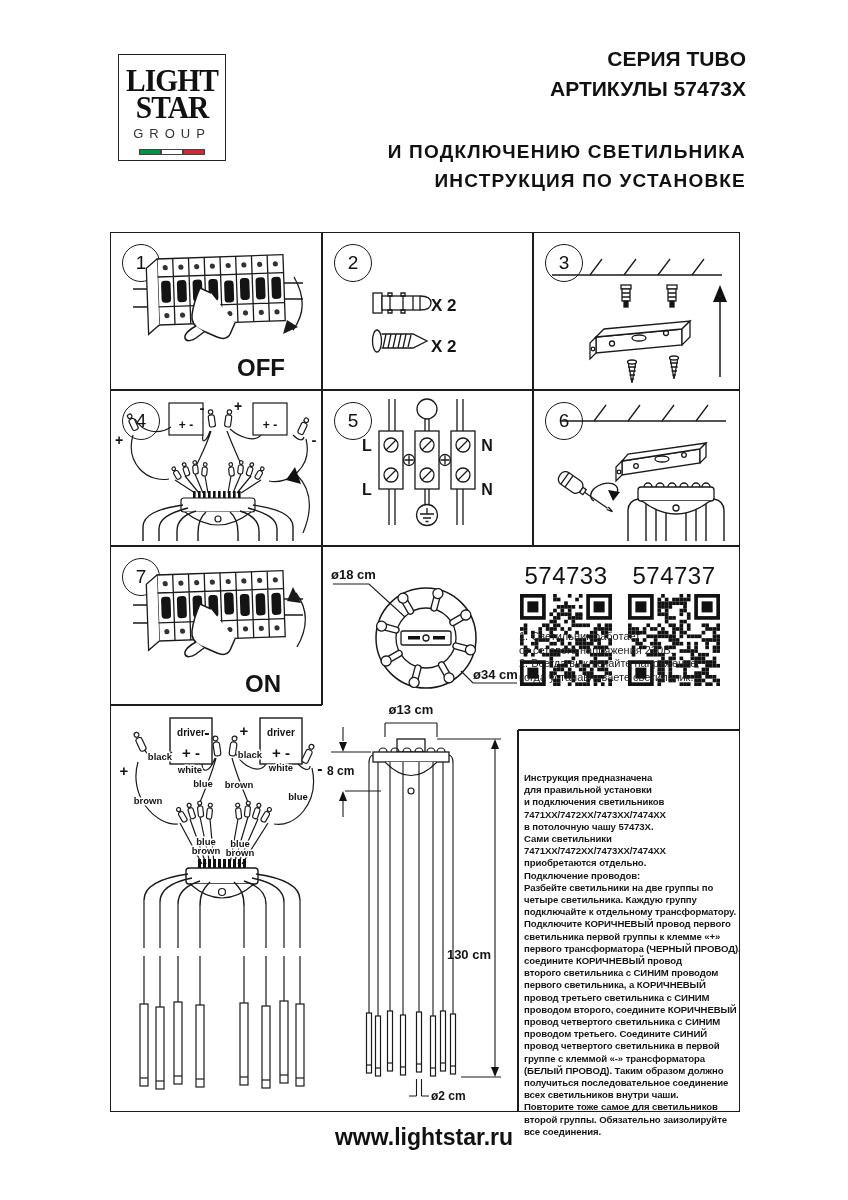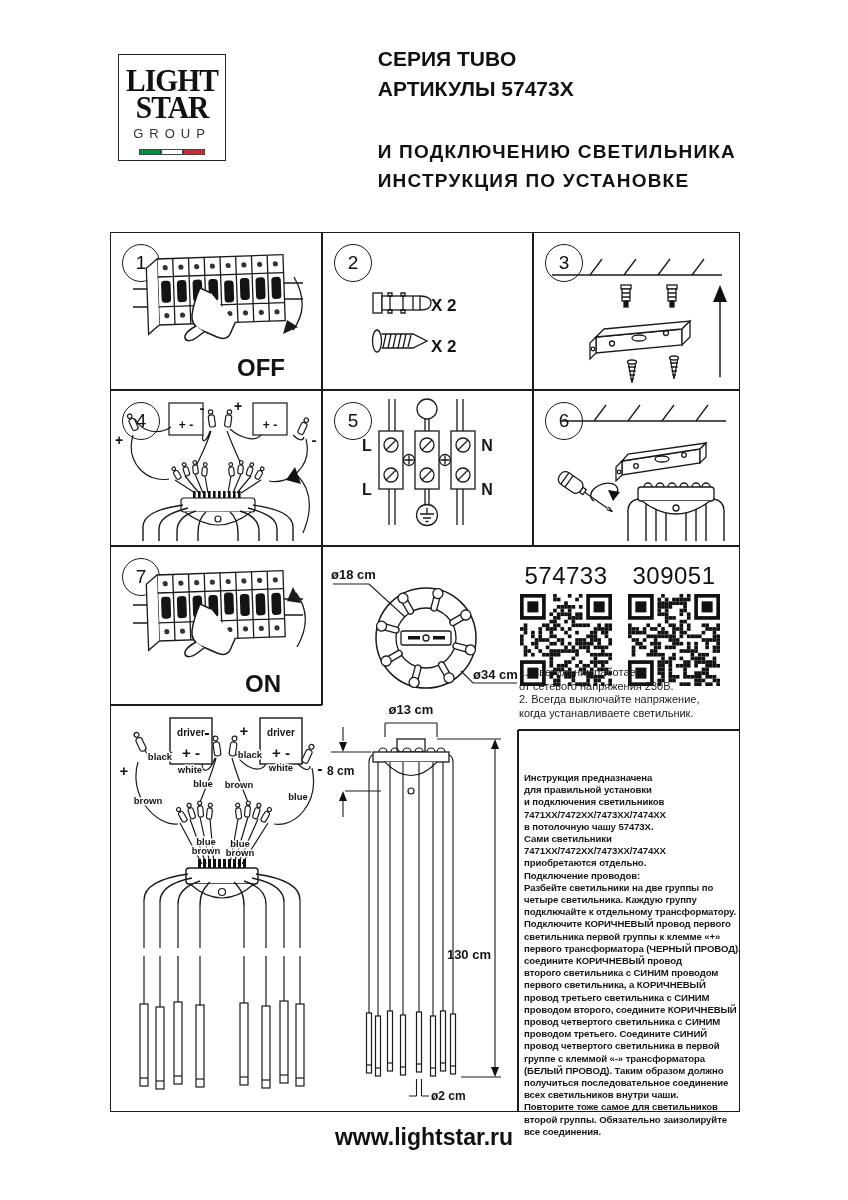--- a/index.html
+++ b/index.html
@@ -7,21 +7,21 @@
         font-family:"Liberation Sans",sans-serif;overflow:hidden;}
   .abs{position:absolute;}
   svg{display:block;}
   svg text{font-family:"Liberation Sans",sans-serif;font-weight:bold;fill:#141414;}
   .logo-box{left:118px;top:54px;width:108px;height:107px;border:1.6px solid #222;text-align:center;box-sizing:border-box;}
   .logo-word{font-family:"Liberation Serif",serif;font-weight:bold;font-size:31px;line-height:.88;letter-spacing:-1px;transform:scaleX(.95);}
   .logo-top{margin-top:12px;}
   .logo-group{font-size:13px;letter-spacing:6px;margin-top:4px;color:#333;}
   .flag{display:flex;width:66px;margin:8px auto 0;}
   .flag span{width:22px;height:6px;border:1px solid #444;box-sizing:border-box;}
-  .titles{right:112px;top:44px;}
+  .titles{right:102px;top:44px;text-align:right;}
   .t-series{font-size:21px;font-weight:bold;line-height:1.45;}
   .t-instr{margin-top:32px;font-size:19px;font-weight:bold;letter-spacing:1.2px;line-height:1.55;}
   .stepnum{width:36px;height:36px;border:1.4px solid #1a1a1a;border-radius:50%;
            text-align:center;line-height:36px;font-size:19px;background:#fff;}
   .qr-label{width:92px;text-align:center;font-size:24px;font-weight:normal;letter-spacing:.5px;}
   .notes{font-size:11px;line-height:13.5px;white-space:pre;color:#1c1c1c;}
   .instr-text{font-size:9.6px;font-weight:bold;line-height:12.2px;white-space:pre;letter-spacing:-.1px;color:#161616;margin-top:35px;}
   .footer{left:0;top:1124px;width:848px;text-align:center;font-size:23px;font-weight:bold;}
 </style>
 </head>
@@ -402,21 +402,21 @@
       <rect x="108" y="83" width="12" height="3.5" fill="#111" stroke="none"></rect>
       <circle cx="101" cy="85" r="3"></circle>
       <path d="M8,31 H44 L80,64" stroke-width="1.1"></path>
       <path d="M136,118 L148,130 H192" stroke-width="1.1"></path>
     </g>
     <text x="6" y="26" font-size="13">ø18 cm</text>
     <text x="148" y="126" font-size="13">ø34 cm</text>
   </svg>
 
   <div class="abs qr-label" style="left:520px;top:562px">574733</div>
-  <div class="abs qr-label" style="left:628px;top:562px">309051</div>
+  <div class="abs qr-label" style="left:628px;top:562px">574737</div>
   <div class="abs" style="left:520px;top:594px" id="qr1">
       <svg width="92" height="92" viewBox="0 0 92.5 92.5">
         <rect x="33.300000000000004" y="0" width="3.7" height="3.7" fill="#111"></rect>
         <rect x="48.1" y="0" width="3.7" height="3.7" fill="#111"></rect>
         <rect x="59.2" y="0" width="3.7" height="3.7" fill="#111"></rect>
         <rect x="33.300000000000004" y="3.7" width="3.7" height="3.7" fill="#111"></rect>
         <rect x="37" y="3.7" width="3.7" height="3.7" fill="#111"></rect>
         <rect x="55.5" y="3.7" width="3.7" height="3.7" fill="#111"></rect>
         <rect x="44.400000000000006" y="7.4" width="3.7" height="3.7" fill="#111"></rect>
         <rect x="37" y="11.100000000000001" width="3.7" height="3.7" fill="#111"></rect>
@@ -872,21 +872,21 @@
         <rect x="3.7" y="3.7" width="18.5" height="18.5" fill="#fff"></rect>
         <rect x="7.4" y="7.4" width="11.100000000000001" height="11.100000000000001" fill="#111"></rect>
         <rect x="66.60000000000001" y="0" width="25.900000000000002" height="25.900000000000002" fill="#111"></rect>
         <rect x="70.3" y="3.7" width="18.5" height="18.5" fill="#fff"></rect>
         <rect x="74" y="7.4" width="11.100000000000001" height="11.100000000000001" fill="#111"></rect>
         <rect x="0" y="66.60000000000001" width="25.900000000000002" height="25.900000000000002" fill="#111"></rect>
         <rect x="3.7" y="70.3" width="18.5" height="18.5" fill="#fff"></rect>
         <rect x="7.4" y="74" width="11.100000000000001" height="11.100000000000001" fill="#111"></rect>
       </svg>
     </div>
-  <div class="abs notes" style="left:519px;top:666px">1. Светильник работает
+  <div class="abs notes" style="left:519px;top:630px">1. Светильник работает
 от сетевого напряжения 230В.
 2. Всегда выключайте напряжение,
 когда устанавливаете светильник.</div>
 
   <svg class="abs" style="left:114px;top:712px" width="216" height="396" viewBox="0 0 216 396">
     <g fill="none" stroke="#1a1a1a" stroke-width="1.2">
       <rect x="56" y="6" width="42" height="46" fill="#fff" stroke-width="1.4"></rect>
       <rect x="146" y="6" width="42" height="46" fill="#fff" stroke-width="1.4"></rect>
       <path d="M58,40 C48,50 34,48 27,32 M24,50 C14,84 42,114 64,112
                M88,52 C88,62 96,60 101,46 M102,46 C96,68 88,84 84,96

